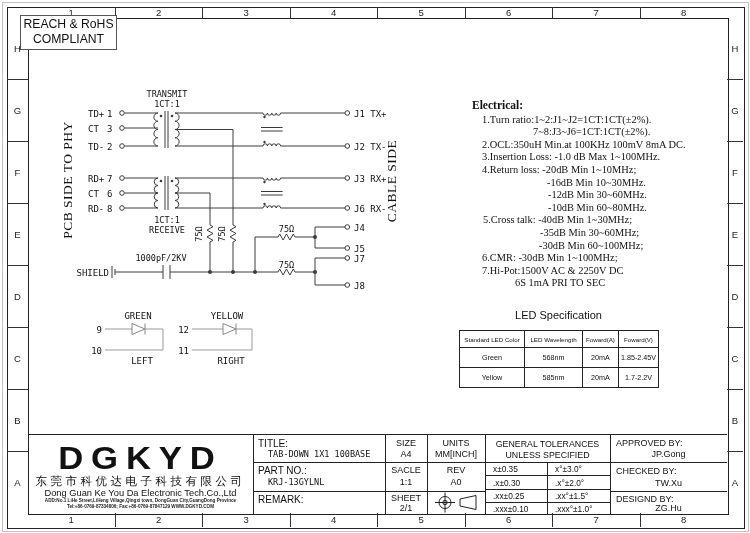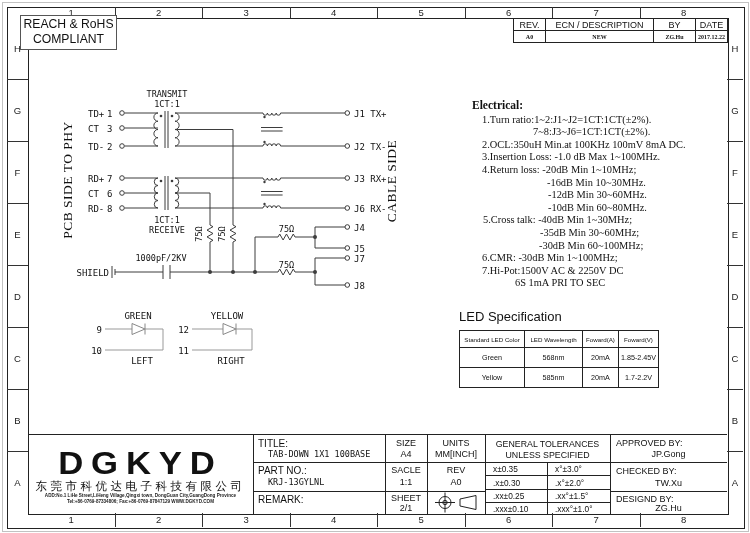--- a/index.html
+++ b/index.html
@@ -30,21 +30,21 @@
   table.grid th,table.grid td{border:1px solid #222;text-align:center;padding:0;overflow:hidden;white-space:nowrap;}
 
   .rev-table{left:513px;top:18px;width:214px;}
   .rev-table th{font-size:9px;font-weight:normal;height:11px;}
   .rev-table td{font-size:6px;font-weight:bold;font-family:"Liberation Serif",serif;height:11px;}
 
   .electrical{position:absolute;left:445px;top:99px;width:288px;
       font-family:Liberation Serif, serif;font-size:10.4px;line-height:12.6px;white-space:nowrap;margin-left:25px;}
   .etitle{font-weight:bold;font-size:11.5px;padding-left:2px;margin-bottom:2px;}
 
-  .led-title{position:absolute;left:459px;top:309px;width:199px;text-align:left;font-size:13px;}
+  .led-title{position:absolute;left:459px;top:309px;width:199px;text-align:center;font-size:11px;}
   .led-table{left:459px;top:330px;width:199px;}
   .led-table th{font-size:6.2px;font-weight:normal;height:16px;}
   .led-table td{font-size:7.2px;height:19px;}
 
   .title-block{position:absolute;left:28px;top:434px;width:699px;height:79px;border-top:1px solid #222;}
   .vl{position:absolute;top:0;bottom:0;width:1px;background:#222;}
   .hl{position:absolute;height:1px;background:#222;}
   .tb-label{position:absolute;font-size:10px;white-space:nowrap;}
   .tb-value{position:absolute;font-size:8.5px;white-space:nowrap;}
   .mono{font-family:"DejaVu Sans Mono",monospace;}
@@ -109,42 +109,20 @@
     <span>C</span>
     <span>B</span>
     <span>A</span>
   </div>
 
   <div class="reach-box">
     <div>REACH &amp; RoHS</div>
     <div>COMPLIANT</div>
   </div>
 
-  <table class="grid rev-table">
-    <colgroup>
-        <col style="width:32px">
-        <col style="width:108px">
-        <col style="width:42px">
-        <col style="width:32px">
-      </colgroup>
-    <tbody>
-        <tr>
-      <th>REV.</th>
-      <th>ECN / DESCRIPTION</th>
-      <th>BY</th>
-      <th>DATE</th>
-    </tr>
-    <tr>
-      <td>A0</td>
-      <td>NEW</td>
-      <td>ZG.Hu</td>
-      <td>2017.12.22</td>
-    </tr>
-  </tbody>
-    </table>
 
   <svg style="position:absolute;left:55px;top:80px" width="390" height="225" viewBox="0 0 390 225">
     <g stroke="#3d3d3d" fill="none" stroke-width="1">
       <path d="M69.5,33H103 M69.5,48H103 M69.5,66H103 M69.5,98H103 M69.5,113H103 M69.5,128H103"></path>
       <path d="M103,33 a4.1,4.1 0 0 0 0,8.25 a4.1,4.1 0 0 0 0,8.25 a4.1,4.1 0 0 0 0,8.25 a4.1,4.1 0 0 0 0,8.25"></path>
       <path d="M110,31V68 M113,31V68"></path>
       <path d="M120,33 a4.1,4.1 0 0 1 0,8.25 a4.1,4.1 0 0 1 0,8.25 a4.1,4.1 0 0 1 0,8.25 a4.1,4.1 0 0 1 0,8.25"></path>
       <path d="M103,98 a3.75,3.75 0 0 0 0,7.5 a3.75,3.75 0 0 0 0,7.5 a3.75,3.75 0 0 0 0,7.5 a3.75,3.75 0 0 0 0,7.5"></path>
       <path d="M110,96V130 M113,96V130"></path>
       <path d="M120,98 a3.75,3.75 0 0 1 0,7.5 a3.75,3.75 0 0 1 0,7.5 a3.75,3.75 0 0 1 0,7.5 a3.75,3.75 0 0 1 0,7.5"></path>
@@ -316,20 +294,21 @@
     <div class="hl" style="left:225px;width:232px;top:56px"></div>
     <div class="hl" style="left:457px;width:242px;top:27px"></div>
     <div class="hl" style="left:457px;width:125px;top:40px"></div>
     <div class="hl" style="left:457px;width:125px;top:54px"></div>
     <div class="hl" style="left:457px;width:125px;top:67px"></div>
     <div class="hl" style="left:582px;width:117px;top:56px"></div>
 
     <div class="logo-cell">
       <div class="logo">DGKYD</div>
       <div class="cn">东莞市科优达电子科技有限公司</div>
+      <div class="en">Dong Guan Ke You Da Electronic Tech.Co.,Ltd</div>
       <div class="addr">ADD:No.1 LiHe Street,LiHeng Village,Qingxi town, DongGuan City,GuangDong Province</div>
       <div class="addr">Tel:+86-0769-87334806; Fax:+86-0769-87847129  WWW.DGKYD.COM</div>
     </div>
 
     <div class="tb-label" style="left:230px;top:3px">TITLE:</div>
     <div class="tb-value mono" style="left:240px;top:14px">TAB-DOWN 1X1 100BASE</div>
     <div class="tb-label" style="left:230px;top:30px">PART NO.:</div>
     <div class="tb-value mono" style="left:240px;top:42px">KRJ-13GYLNL</div>
     <div class="tb-label" style="left:230px;top:59px">REMARK:</div>
 

